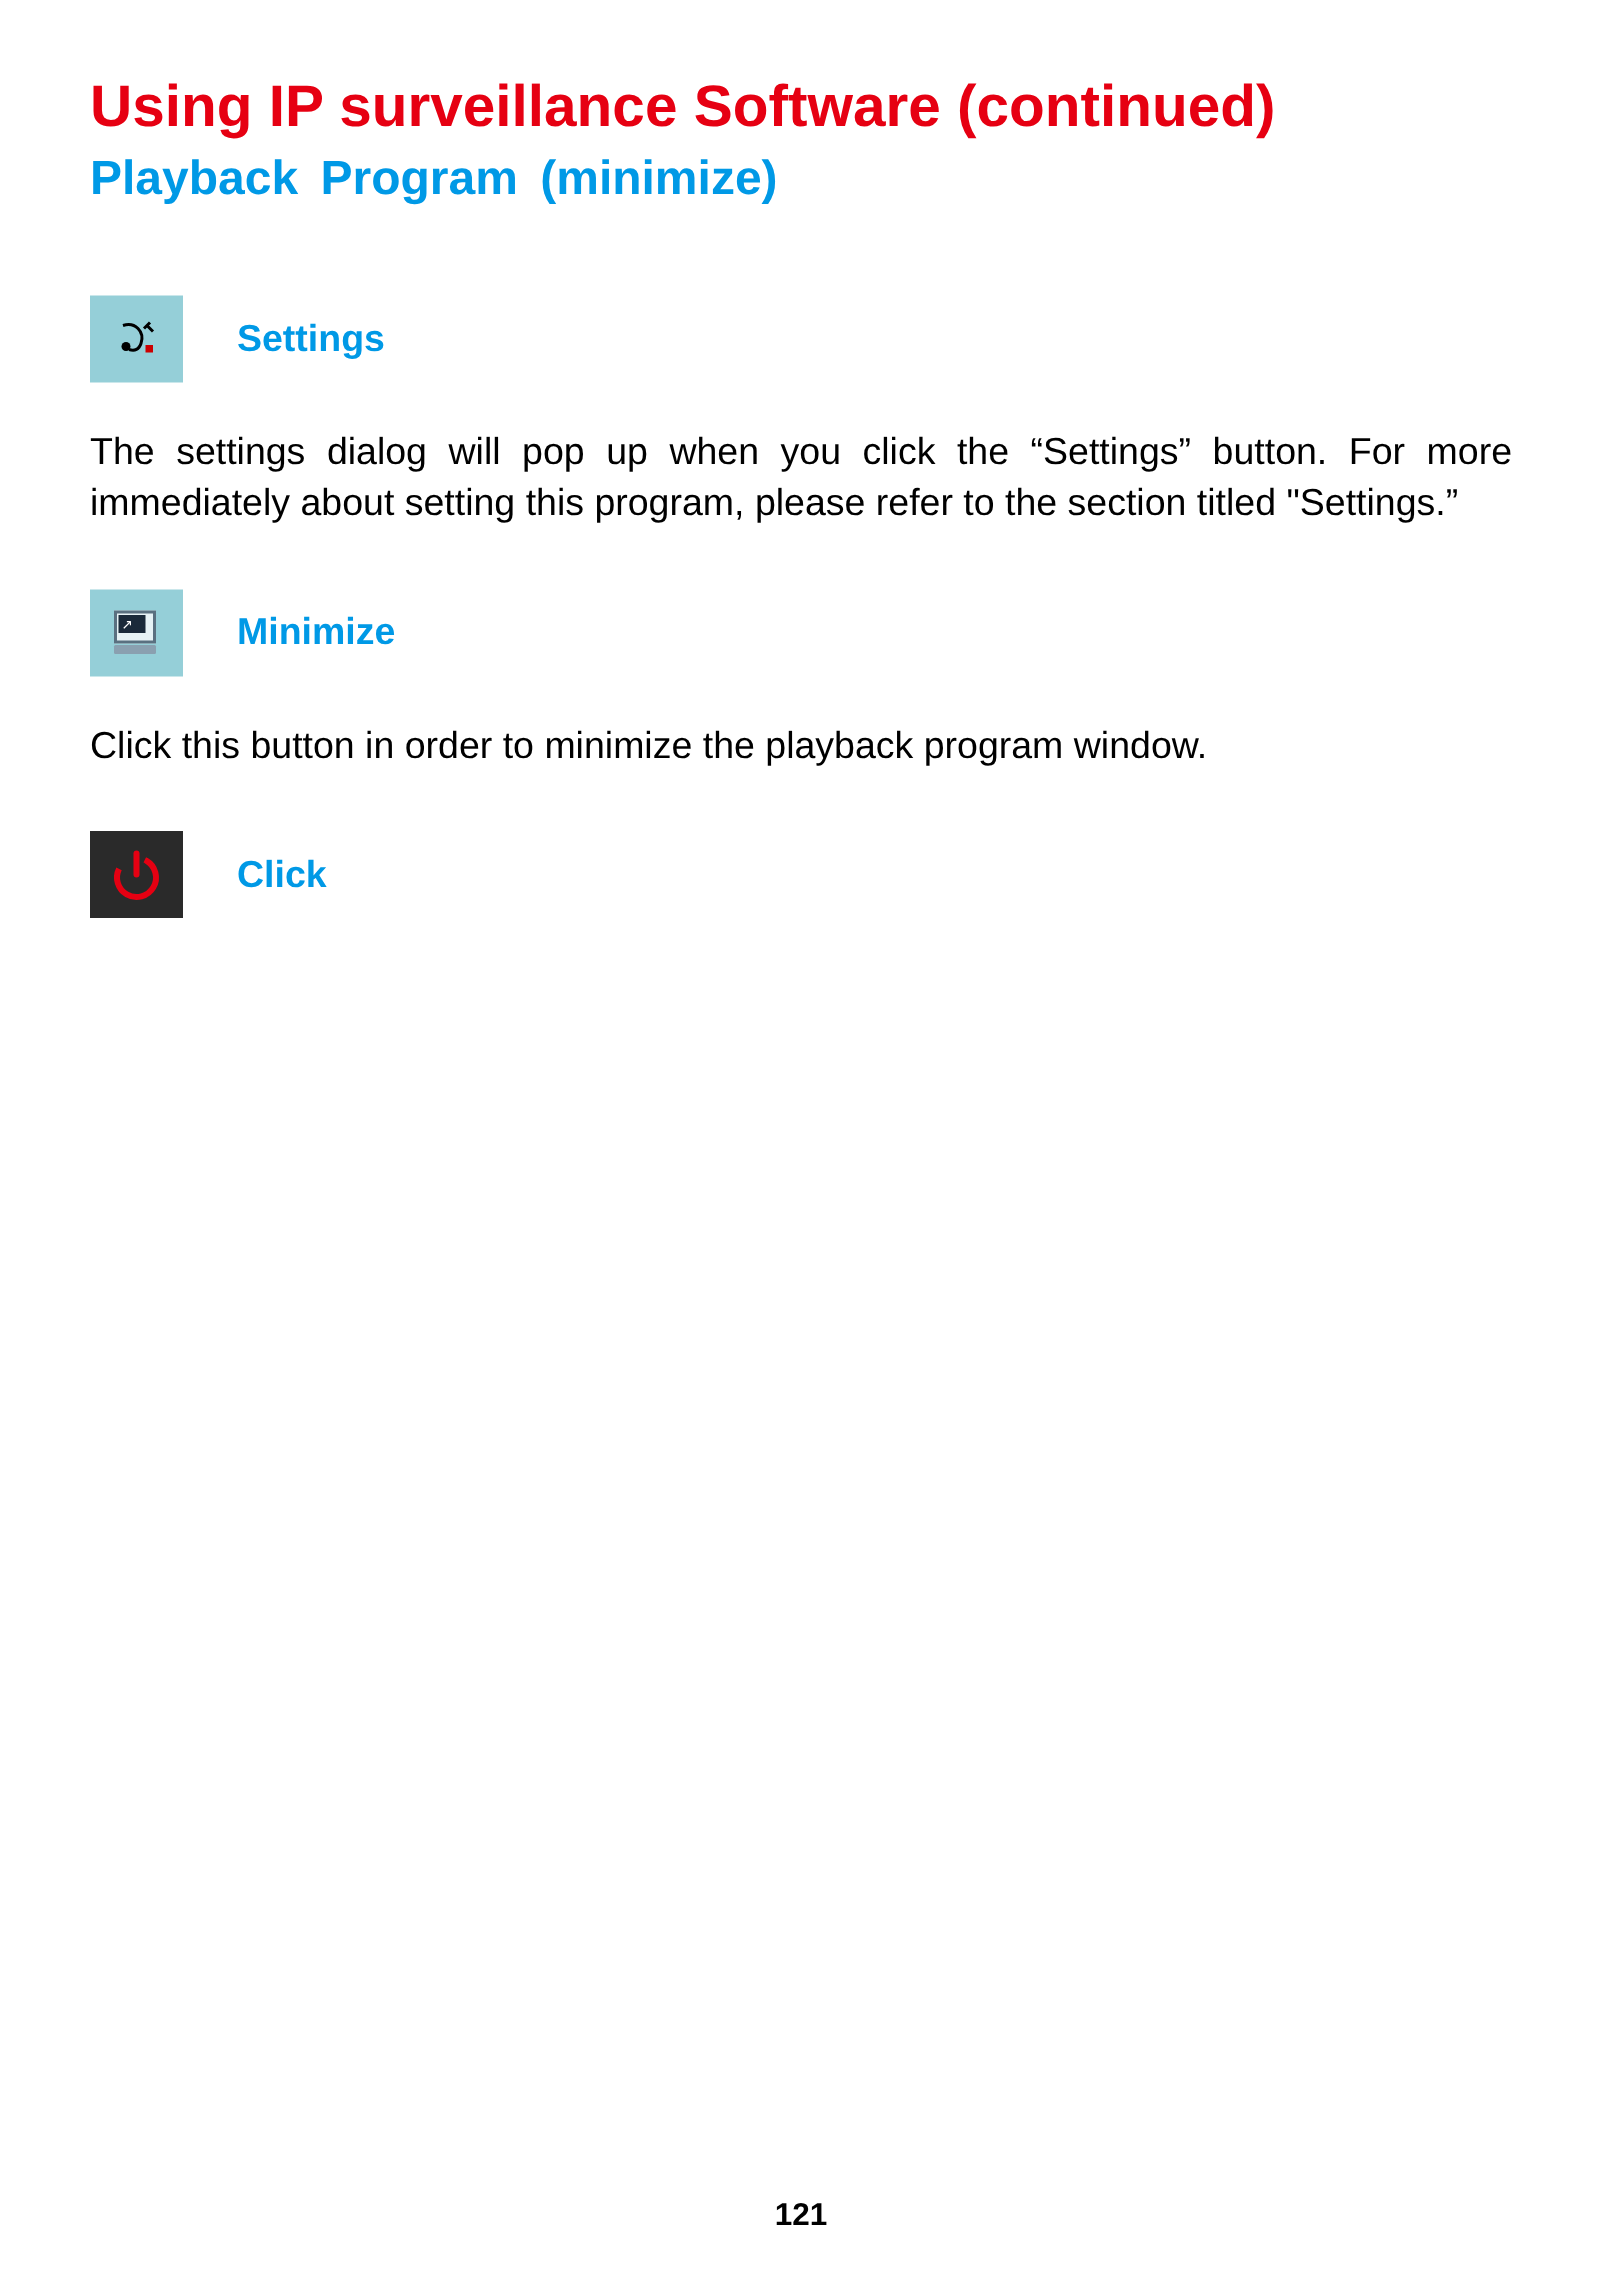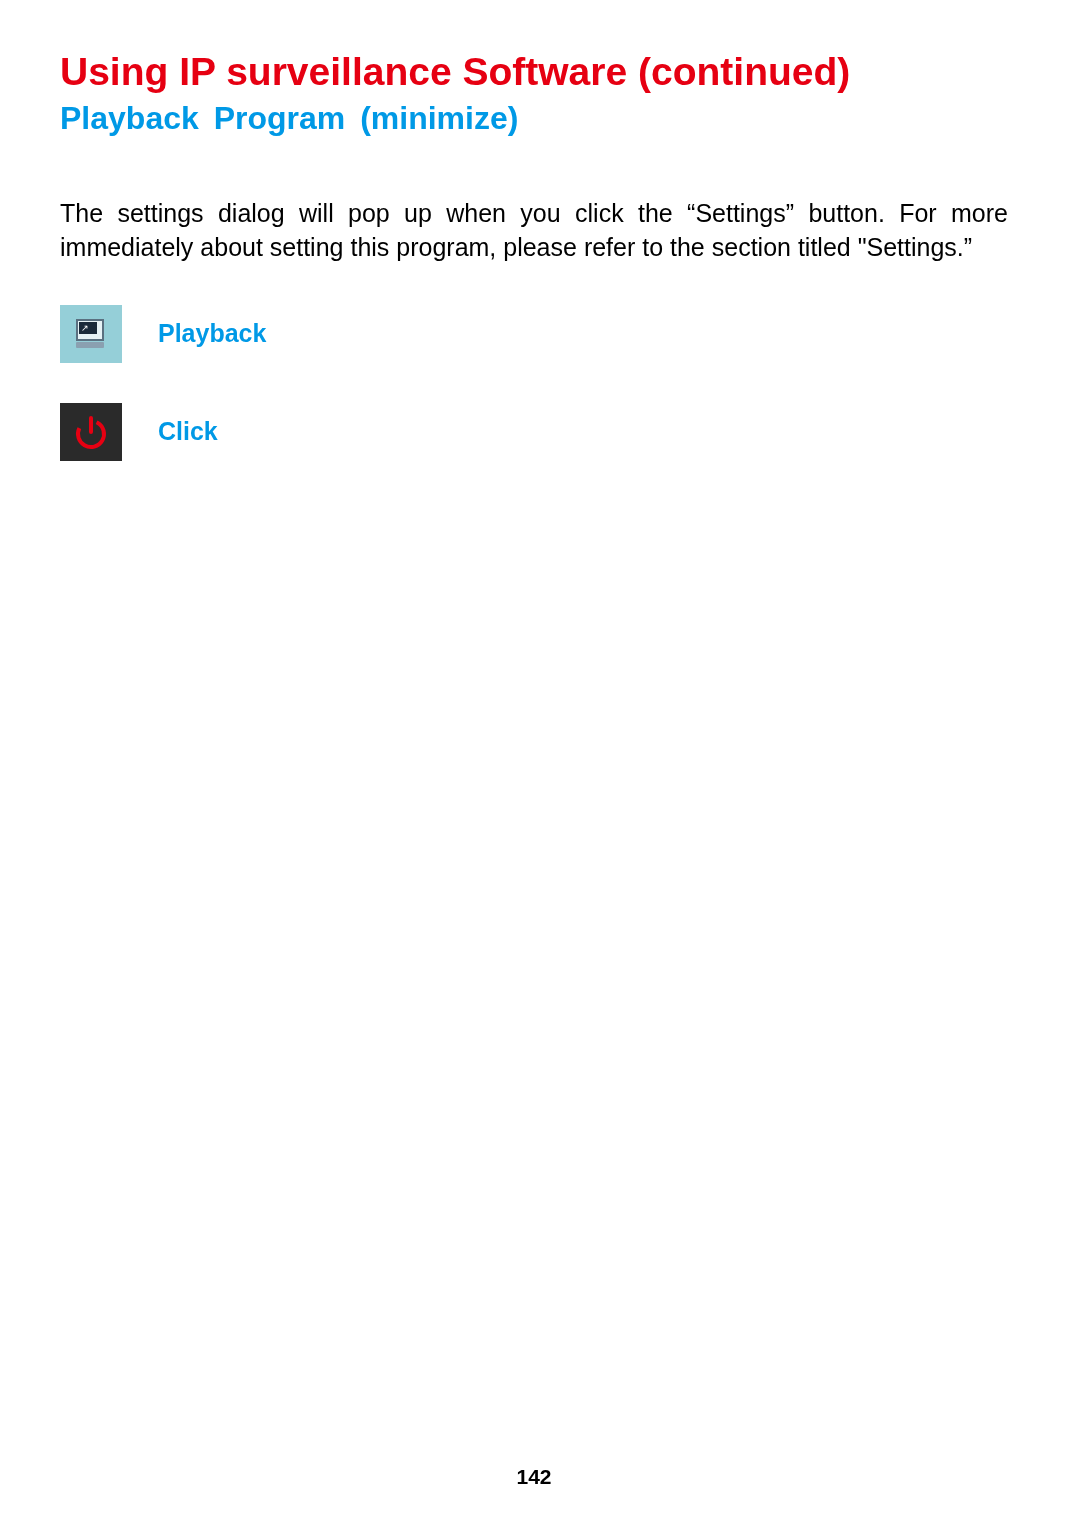--- a/index.html
+++ b/index.html
@@ -125,44 +125,56 @@
 </style>
 </head>
 <body>
 
 <div class="page">
 
   <h1 class="main-title">Using IP surveillance Software (continued)</h1>
   <h2 class="sub-title">Playback  Program  (minimize)</h2>
 
   <div class="section">
+    <div class="section-header">
+      <div class="icon-box">
+        <svg width="26" height="26" viewBox="0 0 26 26">
+          <path d="M4 4 Q10 2 14 6 Q18 10 16 16 Q14 22 8 20" stroke="#000" stroke-width="2" fill="none"></path>
+          <circle cx="6" cy="18" r="3" fill="#000"></circle>
+          <path d="M18 6 L22 2 M20 4 L24 8" stroke="#000" stroke-width="2"></path>
+          <rect x="19" y="17" width="5" height="5" fill="#c00"></rect>
+        </svg>
+      </div>
+      <div class="section-label">Settings</div>
+    </div>
     <p class="body-text justify">The settings dialog will pop up when you click the “Settings” button. For more immediately about setting this program, please refer to the section titled "Settings.”</p>
   </div>
 
   <div class="section">
     <div class="section-header">
       <div class="icon-box">
         <div class="monitor">
           <div class="monitor-screen">
             <div class="monitor-screen-inner"></div>
             <div class="monitor-screen-arrow">↗</div>
           </div>
           <div class="monitor-base"></div>
         </div>
       </div>
-      <div class="section-label">Playback</div>
+      <div class="section-label">Minimize</div>
     </div>
+    <p class="body-text">Click this button in order to minimize the playback program window.</p>
   </div>
 
   <div class="section">
     <div class="section-header">
       <div class="icon-box-dark power-icon">
         <svg viewBox="0 0 40 40">
           <circle cx="20" cy="22" r="13" stroke="#e60012" stroke-width="4" fill="none" stroke-dasharray="60 20" transform="rotate(-60 20 22)"></circle>
           <line x1="20" y1="6" x2="20" y2="20" stroke="#e60012" stroke-width="4" stroke-linecap="round"></line>
         </svg>
       </div>
       <div class="section-label">Click</div>
     </div>
   </div>
 
-  <div class="page-number">142</div>
+  <div class="page-number">121</div>
 </div>
 
 </body></html>

